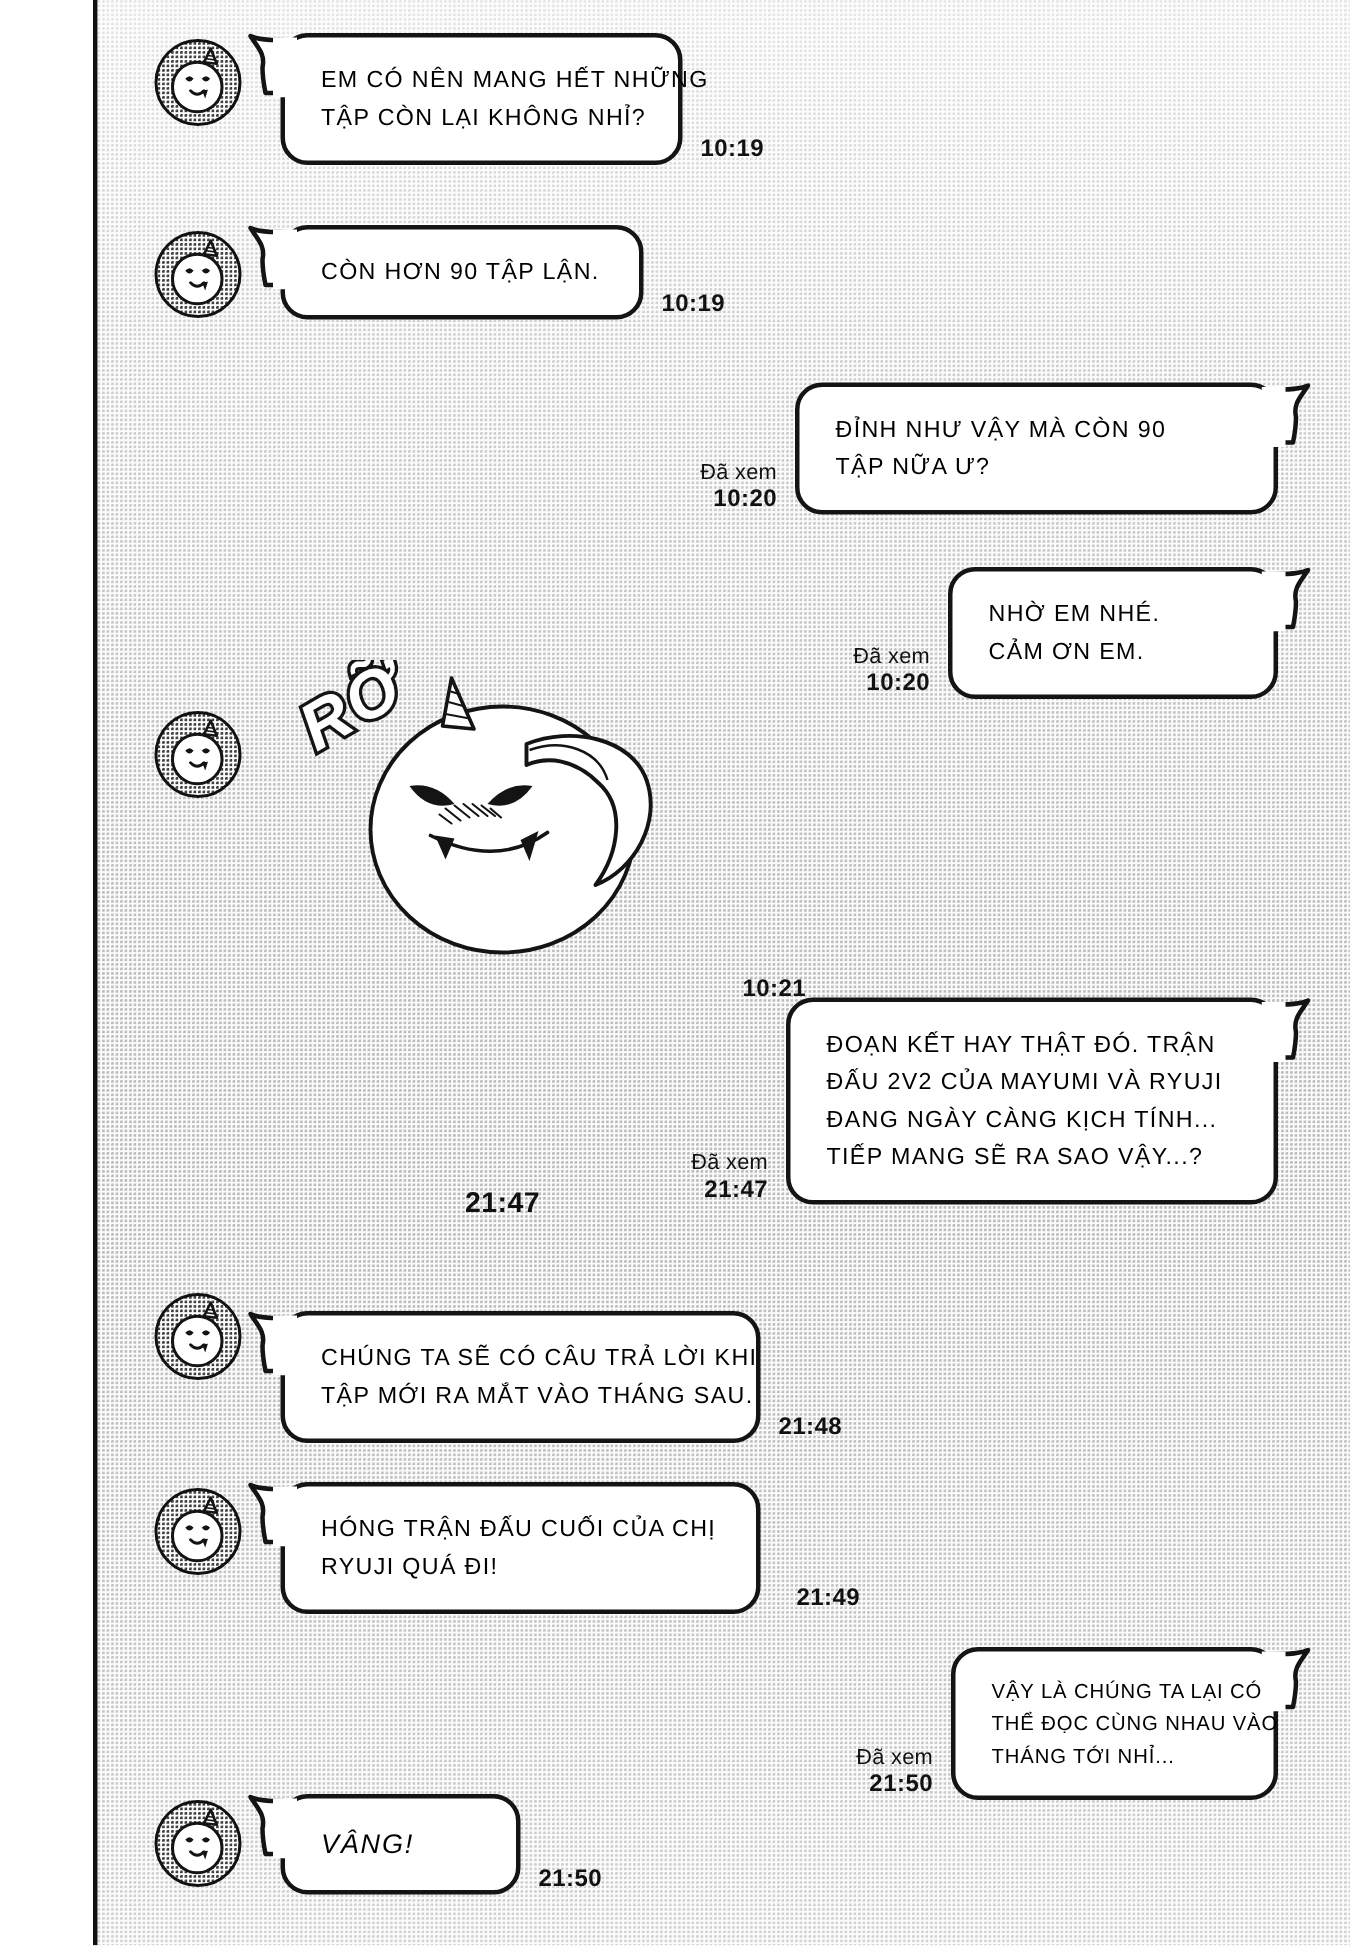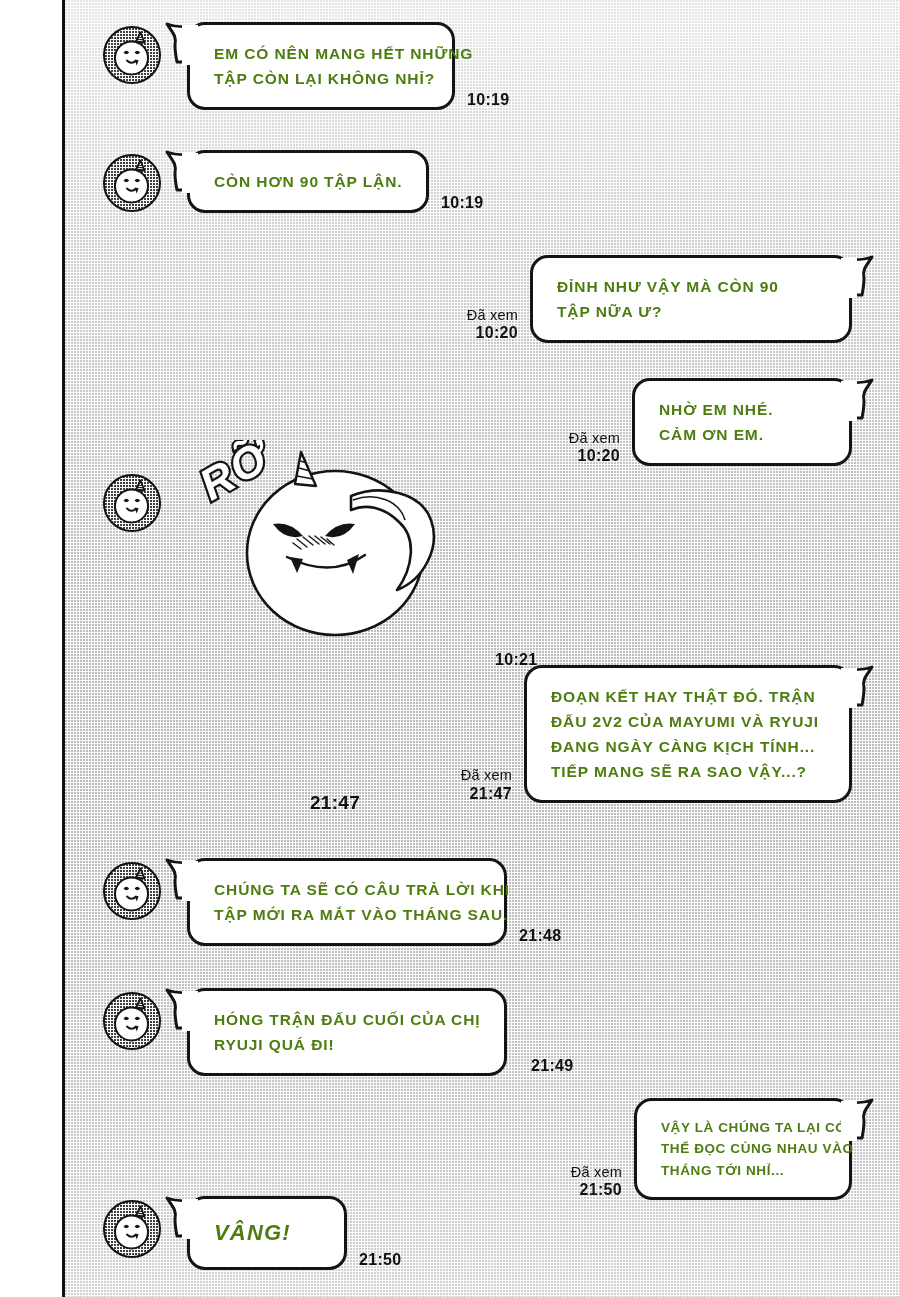--- a/index.html
+++ b/index.html
@@ -85,34 +85,34 @@
     position: relative;
     background: #ffffff;
     border: 3px solid #141414;
     border-radius: 18px;
     padding: 16px 22px 16px 24px;
     box-sizing: border-box;
   }
   .bubble p {
     margin: 0;
     font-family: "Liberation Sans", sans-serif;
-    font-weight: 700;
+    font-weight: 400;
     font-size: 15.5px;
     letter-spacing: 0.9px;
     line-height: 1.62;
-    color: #4d7c0f;
+    color: #000000;
     white-space: nowrap;
   }
   .bubble p.small {
     font-size: 13.5px;
     letter-spacing: 0.6px;
     line-height: 1.58;
   }
   .bubble p.big {
-    font-size: 22px;
+    font-size: 18px;
     font-style: italic;
     letter-spacing: 1.2px;
   }
 
   
   .tail { position: absolute; pointer-events: none; }
   .tail.l { left: -26px; top: -4px; }
   .tail.r { right: -26px; top: -4px; }
 
   
@@ -309,21 +309,21 @@
     <svg viewBox="0 0 58 58" width="58" height="58">
       <circle cx="28.5" cy="32" r="16.5" fill="#ffffff" stroke="#141414" stroke-width="2"></circle>
       <path d="M33 15.5 L37.5 6.5 L41.5 16.5 Z" fill="#ffffff" stroke="#141414" stroke-width="1.8" stroke-linejoin="round"></path>
       <path d="M34.2 13.2 L40.4 13.9 M34.9 11 L39.6 11.5" stroke="#141414" stroke-width="1.1"></path>
       <path d="M20.5 26.5 q2.8 -3.4 5.6 0 q-2.8 3.6 -5.6 0 Z" fill="#141414"></path>
       <path d="M31.5 26.5 q2.8 -3.4 5.6 0 q-2.8 3.6 -5.6 0 Z" fill="#141414"></path>
       <path d="M24 34.5 q4.5 4.6 9 0" fill="none" stroke="#141414" stroke-width="1.9" stroke-linecap="round"></path>
       <path d="M31.6 34.2 L33.8 39.6 L35.6 33.9 Z" fill="#141414"></path>
     </svg>
   </div>
-          <div class="bubble" style="width: 320px; margin-left: 26px; margin-right: 0px;">
+          <div class="bubble" style="width: 320px; margin-left: 26px; margin-right: 0px; margin-top: 16px;">
             <svg class="tail l" width="34" height="44" viewBox="0 0 34 44">
     <path d="M32 6 C22 5 12 7 3 3 C8 11 13 15 11 24 C11 30 12 36 13 41 L21 41 L21 9 Z" fill="#ffffff" stroke="#141414" stroke-width="3" stroke-linejoin="round"></path>
     <rect x="18" y="4" width="16" height="40" fill="#ffffff"></rect>
   </svg>
             <p>CHÚNG TA SẼ CÓ CÂU TRẢ LỜI KHI</p>
             <p>TẬP MỚI RA MẮT VÀO THÁNG SAU.</p>
           </div>
           <div class="meta left-meta" style="height: auto; align-self: stretch;">
             <div class="time">21:48</div>
           </div>

